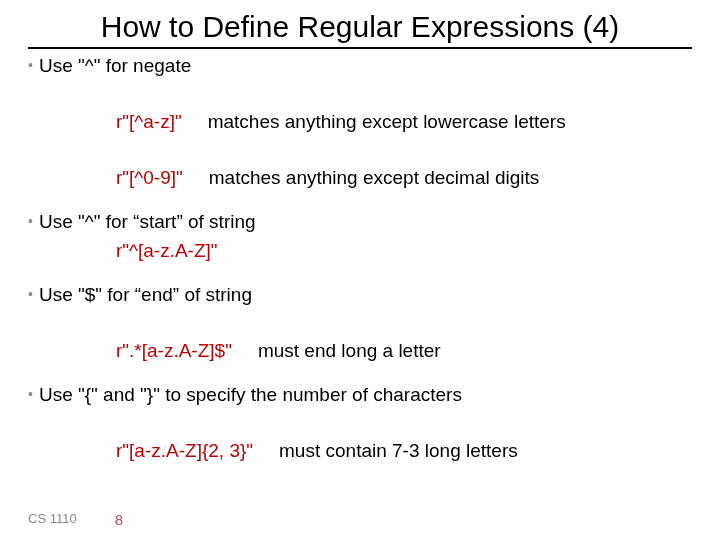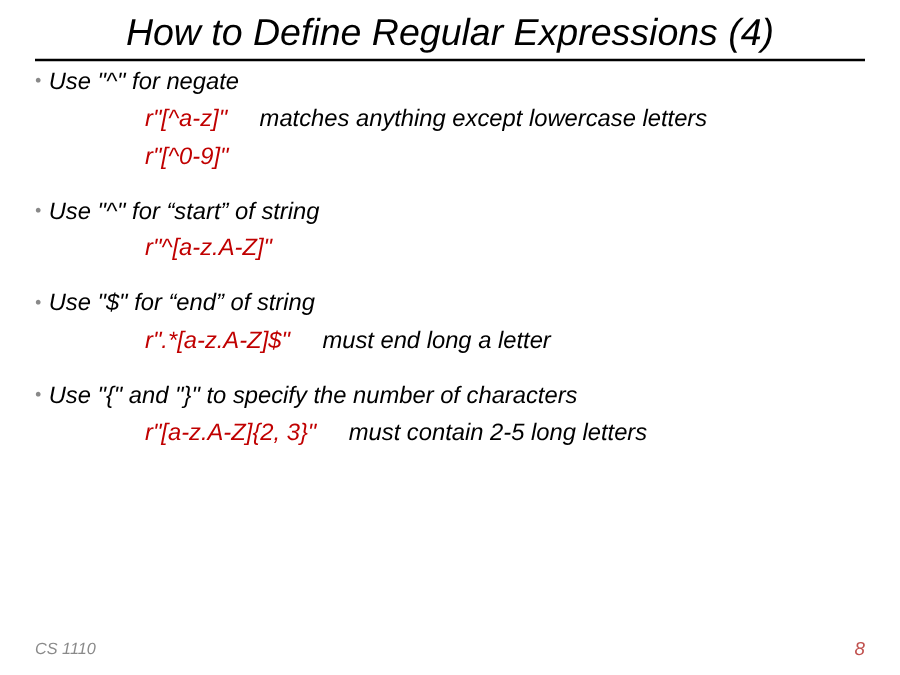--- a/index.html
+++ b/index.html
@@ -1,47 +1,48 @@
 <!DOCTYPE html>
 <html><head>
 <meta charset="utf-8">
 <style>
   * { margin: 0; padding: 0; box-sizing: border-box; }
   html, body { width: 720px; height: 540px; background: #fff; font-family: Arial, Helvetica, sans-serif; color: #000; }
-  .slide { width: 720px; height: 540px; position: relative; padding: 10px 28px 0 28px; font-style: italic; }
+  .slide { width: 720px; height: 540px; position: relative; padding: 10px 28px 0 28px; }
   .title { font-size: 30px; text-align: center; font-weight: 400; line-height: 1.1; }
   .title-rule { border: none; border-top: 2.5px solid #000; margin: 4px 0 2px 0; width: 100%; }
   .body { font-size: 19px; line-height: 1.15; }
   .bullet { margin-top: 6px; }
   .bullet .dot { color: #898989; font-size: 14px; vertical-align: 2px; margin-right: 6px; }
   .example-row { margin-top: 8px; padding-left: 88px; display: flex; align-items: baseline; }
   .example-row .code { color: #c00000; white-space: pre; }
-  .example-row .desc { margin-left: 26px; }
+  .example-row .desc { margin-left: 26px; margin-top: 26px; }
   .gap-md { height: 16px; }
-  .footer { position: absolute; bottom: 12px; left: 0; width: 100%; display: flex; justify-content: space-between; padding: 0 28px; font-size: 13px; color: #8a8a8a; gap: 38px; }
+  .footer { position: absolute; bottom: 12px; left: 0; width: 100%; display: flex; justify-content: flex-start; padding: 0 28px; font-size: 13px; color: #8a8a8a; gap: 38px; }
   .footer .right { color: #c0504d; font-size: 15px; }
 </style>
 </head>
 <body>
 
 <div class="slide">
   <div class="title">How to Define Regular Expressions (4)</div>
   <hr class="title-rule">
 
   <div class="body">
 
     <div class="bullet">
       <span class="dot">•</span><span>Use "^"  for negate</span>
     </div>
     <div class="example-row">
       <span class="code">r"[^a-z]"</span>
       <span class="desc">matches anything except lowercase letters</span>
     </div>
     <div class="example-row">
       <span class="code">r"[^0-9]"</span>
+      <span class="desc">matches anything except decimal digits</span>
     </div>
 
     <div class="gap-md"></div>
     <div class="bullet">
       <span class="dot">•</span><span>Use "^"  for “start” of string</span>
     </div>
     <div class="example-row">
       <span class="code">r"^[a-z.A-Z]"</span>
     </div>
 
@@ -53,21 +54,21 @@
       <span class="code">r".*[a-z.A-Z]$"</span>
       <span class="desc">must end long a letter</span>
     </div>
 
     <div class="gap-md"></div>
     <div class="bullet">
       <span class="dot">•</span><span>Use "{" and "}"  to specify the number of characters</span>
     </div>
     <div class="example-row">
       <span class="code">r"[a-z.A-Z]{2, 3}"</span>
-      <span class="desc">must contain 2-5 long letters</span>
+      <span class="desc">must contain 7-3 long letters</span>
     </div>
 
   </div>
 
   <div class="footer">
     <span>CS 1110</span>
     <span class="right">8</span>
   </div>
 </div>
 

